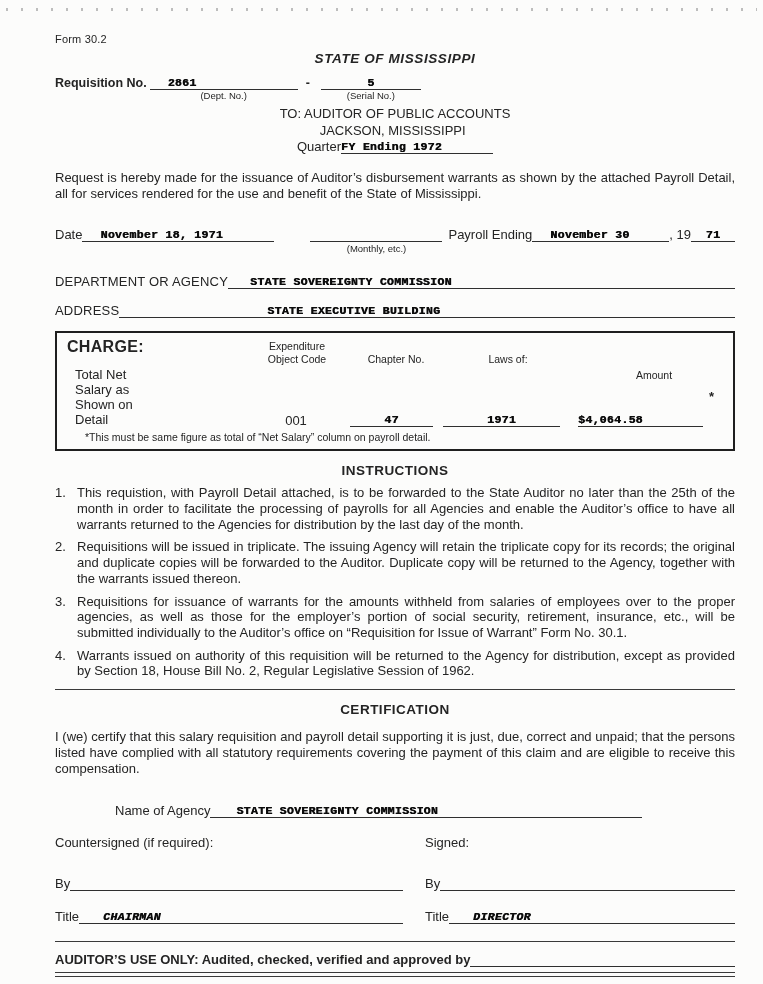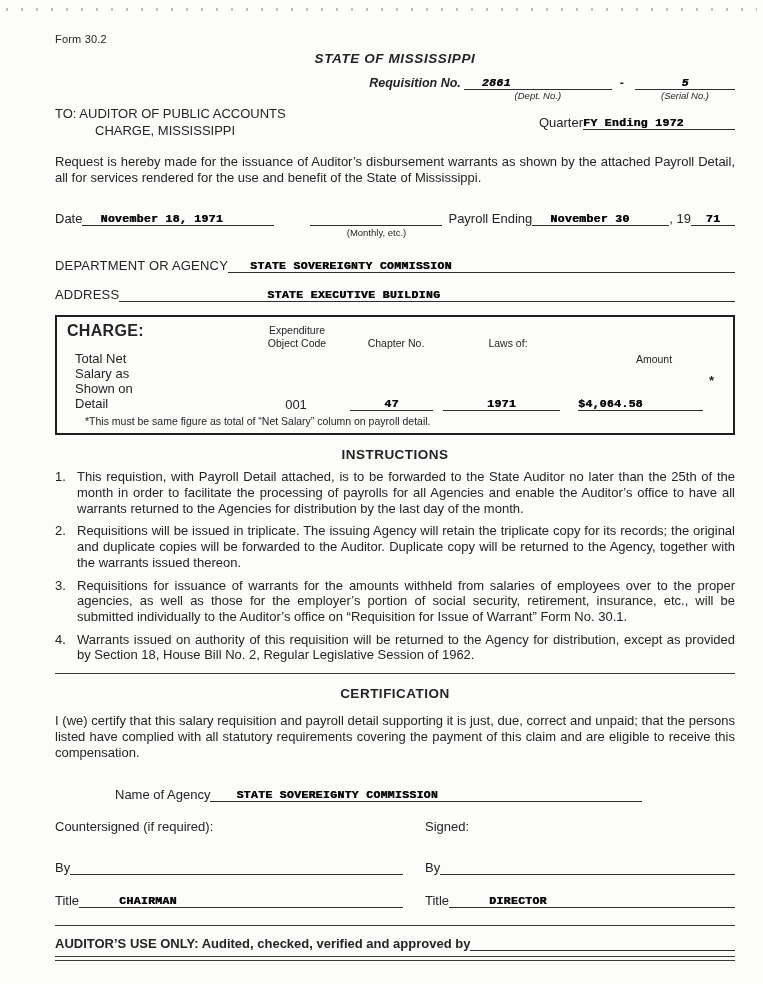--- a/index.html
+++ b/index.html
@@ -17,26 +17,26 @@
 
   .typed{font-family:"Liberation Mono","DejaVu Sans Mono",monospace;font-size:11.5px;font-weight:700;
     letter-spacing:.3px;color:#0c0c0c;text-shadow:.5px 0 #0c0c0c;white-space:nowrap;line-height:1;padding-bottom:1px;}
   .line{display:inline-flex;align-items:flex-end;border-bottom:1.3px solid #2f2f2f;height:16px;box-sizing:border-box;}
   .pad-l{padding-left:18px;}
   .center{justify-content:center;}
   .grow{flex:1;}
   .lbl{white-space:nowrap;}
   .lbl-b{font-weight:700;white-space:nowrap;}
 
-  .req-row{display:flex;align-items:flex-end;justify-content:flex-end;margin-top:8px;margin-bottom:16px;font-size:12.5px;font-style:italic;}
+  .req-row{display:flex;align-items:flex-end;margin-top:8px;margin-bottom:16px;font-size:12.5px;}
   .fcol{position:relative;display:inline-flex;align-items:flex-end;border-bottom:1.3px solid #2f2f2f;height:16px;box-sizing:border-box;margin-left:3px;}
   .cap{position:absolute;top:100%;left:50%;transform:translateX(-50%);margin-top:1px;font-size:9.5px;white-space:nowrap;}
   .dash{margin:0 8px;font-weight:700;}
 
-  .to-row{display:flex;justify-content:space-between;align-items:center;margin-top:14px;font-size:13px;}
+  .to-row{display:flex;justify-content:space-between;align-items:center;margin-top:14px;font-size:13px;flex-direction:column;}
   .to-indent{padding-left:40px;margin-top:2px;}
   .quarter{display:flex;align-items:flex-end;}
   .q-line{width:152px;}
 
   .para{margin:16px 0 8px;font-size:13px;line-height:1.24;text-align:justify;}
 
   .date-row{display:flex;align-items:flex-end;margin-top:24px;font-size:13px;padding-bottom:13px;}
   .w192{width:192px;}.w132{width:132px;position:relative;}.w44{width:44px;justify-content:center;}
   .sp36{width:36px;}
   .ml6{margin-left:6px;}
@@ -75,21 +75,21 @@
   .agency-row{display:flex;align-items:flex-end;margin-top:25px;margin-left:60px;font-size:13px;}
   .agency-line{width:432px;}
   .ml26{margin-left:26px;}
 
   .sig-grid{display:flex;margin-top:17px;font-size:13px;}
   .sig-left{width:348px;}
   .sig-spacer{width:22px;}
   .sig-right{flex:1;}
   .sig-line{display:flex;align-items:flex-end;margin-top:25px;}
   .sig-line.t{margin-top:17px;}
-  .ml24{margin-left:40px;}
+  .ml24{margin-left:24px;font-style:italic;}
 
   .use-row{display:flex;align-items:flex-end;margin-top:9px;font-size:13px;font-weight:bold;}
 </style>
 </head>
 <body>
 
 <div class="page">
   <div class="dots"></div>
   <div class="content">
 
@@ -105,21 +105,21 @@
       <span class="dash">-</span>
       <span class="fcol center" style="width:100px;justify-content:center">
         <span class="typed">5</span>
         <span class="cap">(Serial No.)</span>
       </span>
     </div>
 
     <div class="to-row">
       <div>
         <div>TO:  AUDITOR OF PUBLIC ACCOUNTS</div>
-        <div class="to-indent">CHARGE, MISSISSIPPI</div>
+        <div class="to-indent">JACKSON, MISSISSIPPI</div>
       </div>
       <div class="quarter">
         <span>Quarter</span>
         <span class="line q-line">
           <span class="typed">FY Ending 1972</span>
         </span>
       </div>
     </div>
 
     <p class="para">Request is hereby made for the issuance of Auditor’s disbursement warrants as shown by the attached Payroll Detail, all for services rendered for the use and benefit of the State of Mississippi.</p>

